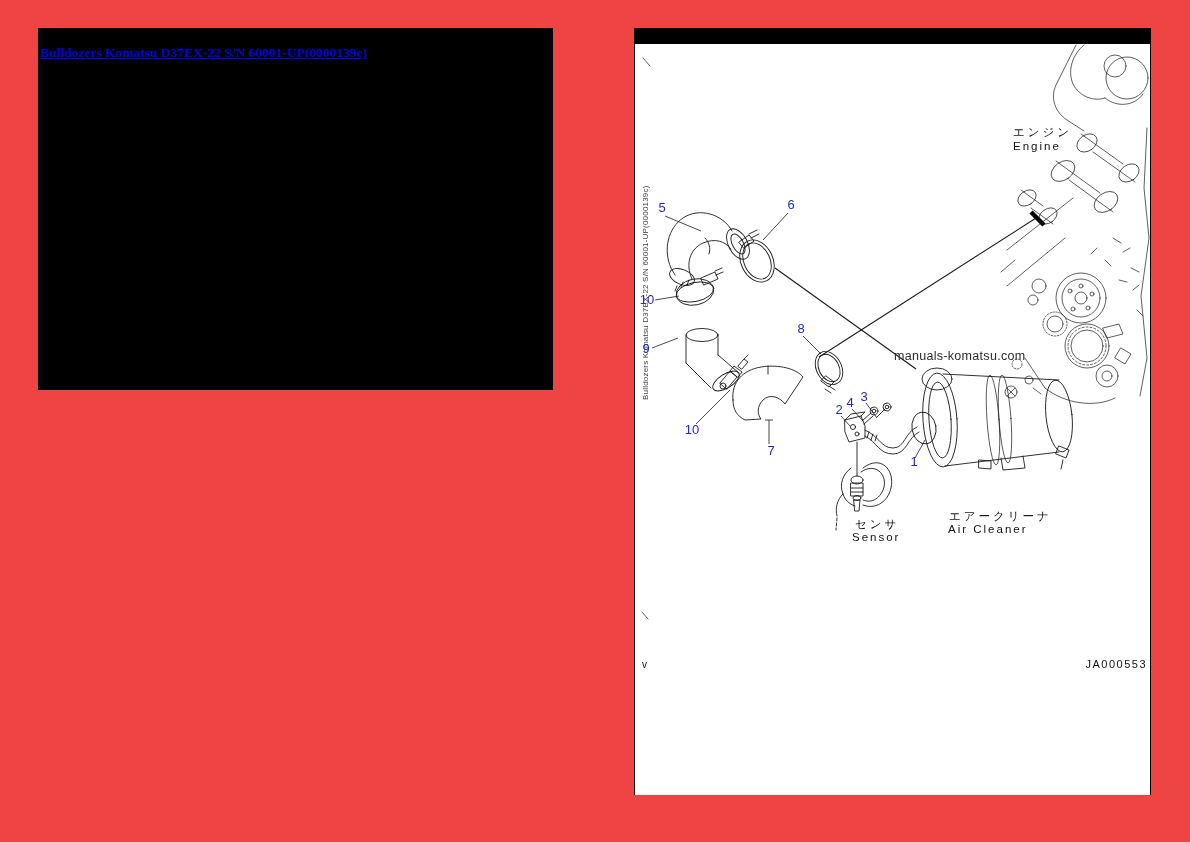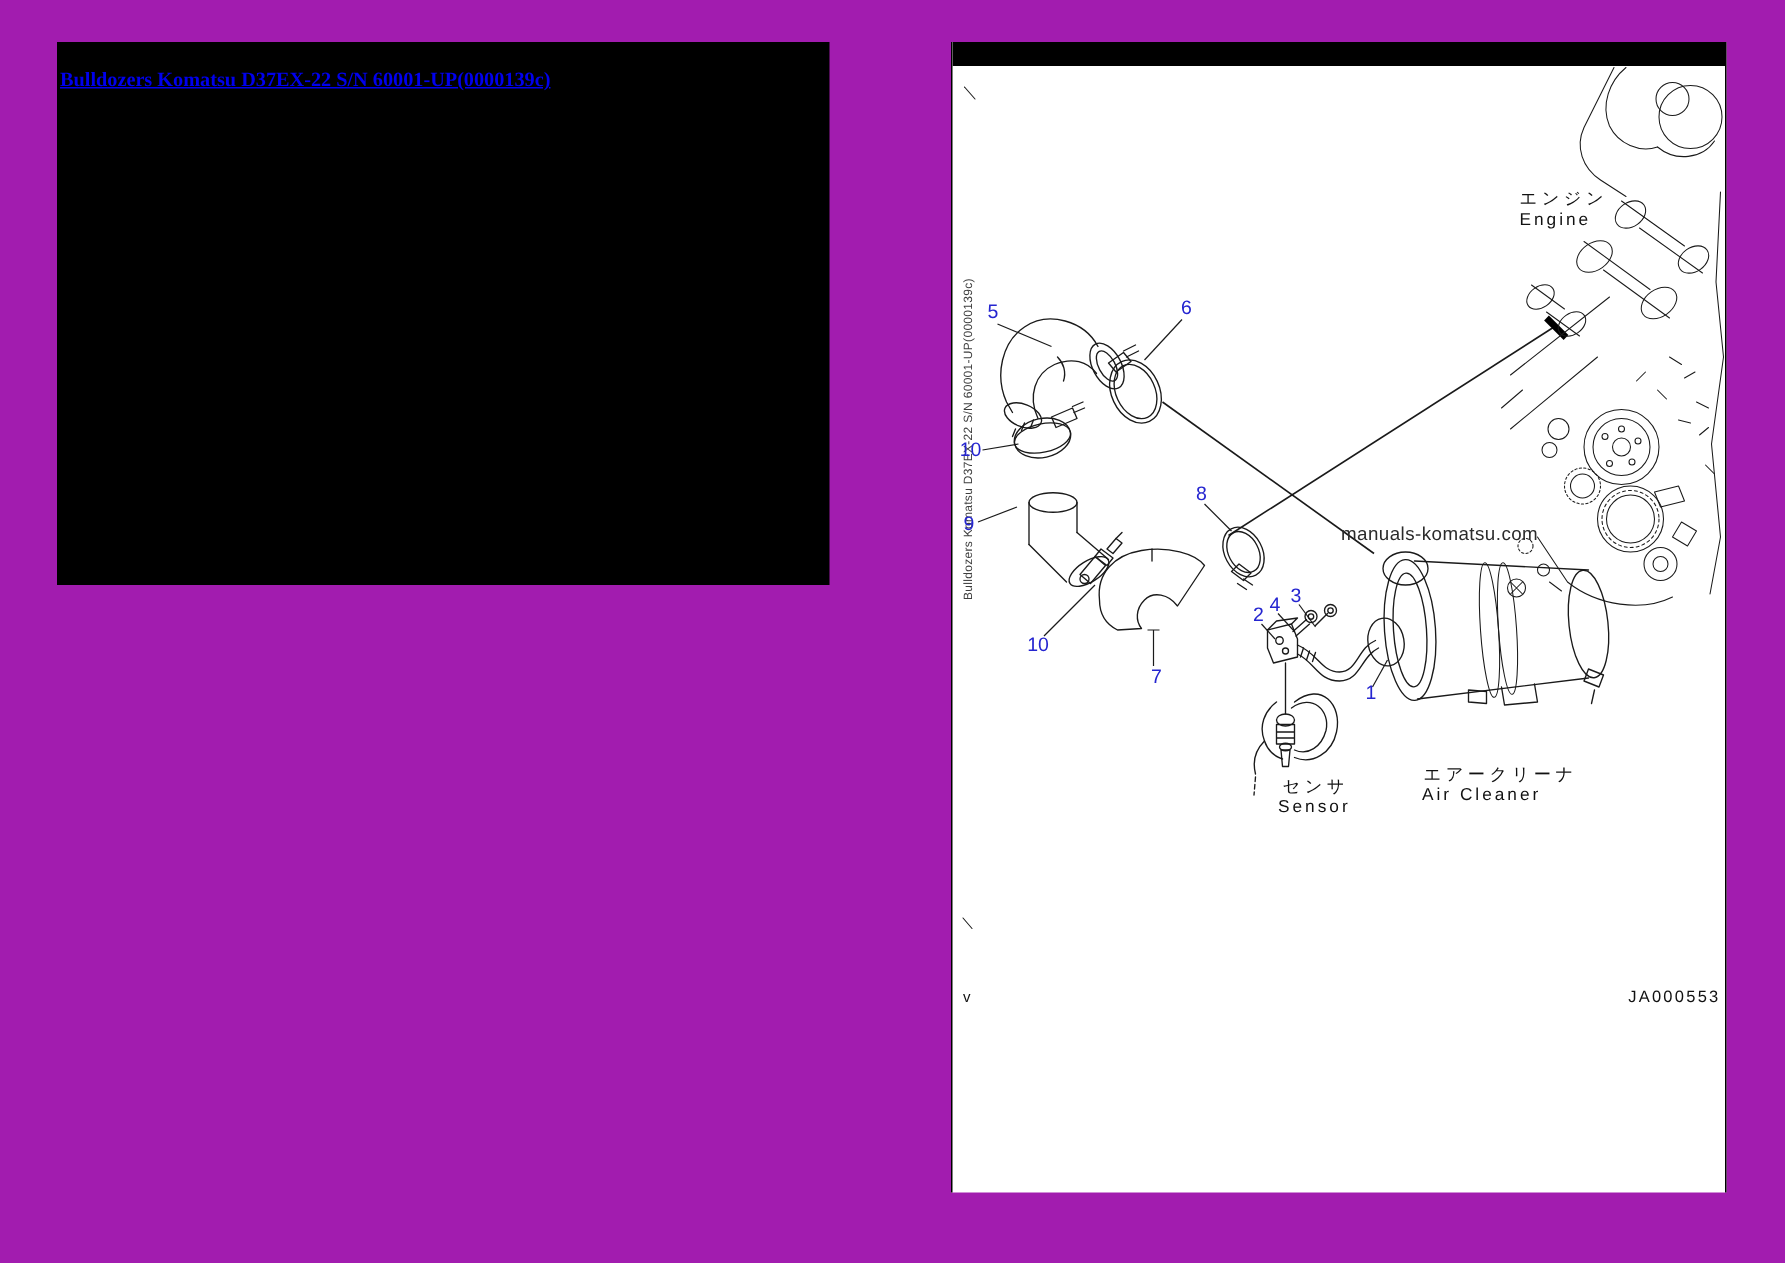--- a/index.html
+++ b/index.html
@@ -1,17 +1,17 @@
 <!DOCTYPE html>
 <html><head>
 <meta charset="utf-8">
 <style>
   html,body { margin:0; padding:0; background:#ffffff; }
   .page {
-    position:relative; width:1190px; height:842px; background:#a21caf;
+    position:relative; width:1190px; height:842px; background:#ef4444;
     font-family:"Liberation Sans", sans-serif; overflow:hidden;
   }
   .link-box {
     position:absolute; left:38px; top:28px; width:515px; height:362px;
     background:#000000;
   }
   .manual-link {
     position:absolute; left:2px; top:17px;
     font-family:"Liberation Serif", serif; font-weight:bold; font-size:13.5px;
     color:#0000EE; text-decoration:underline; white-space:nowrap; cursor:pointer;

